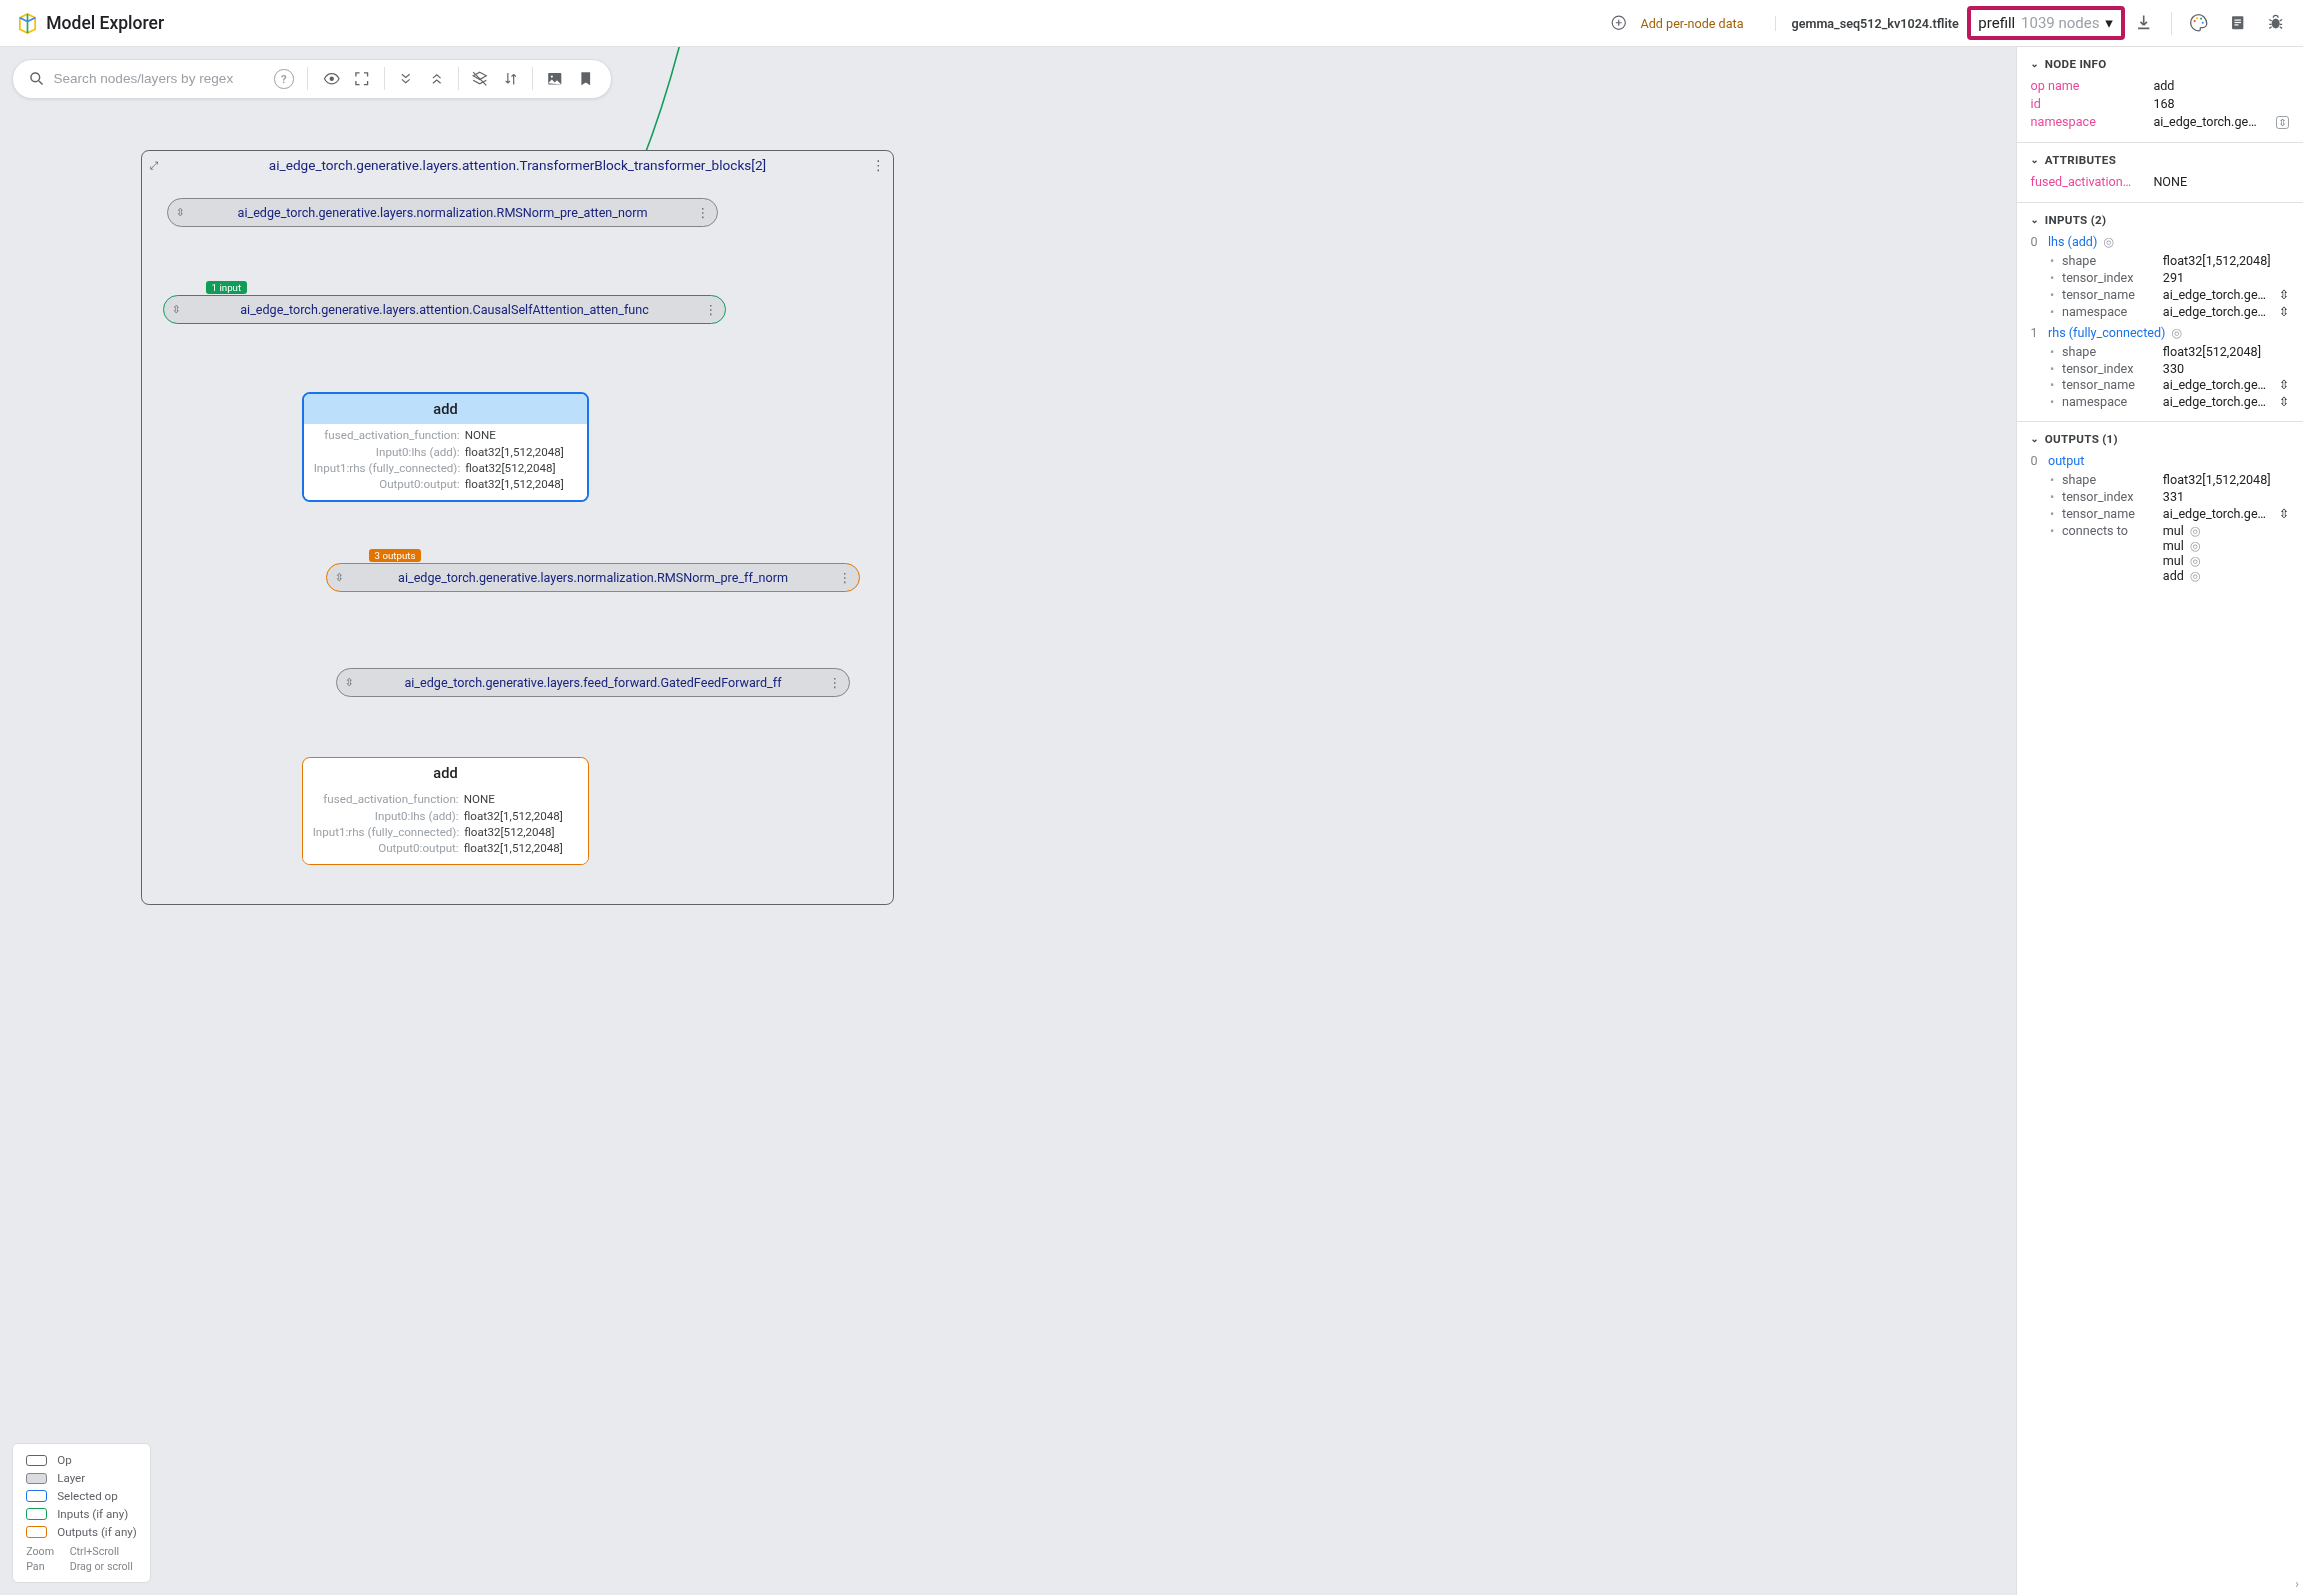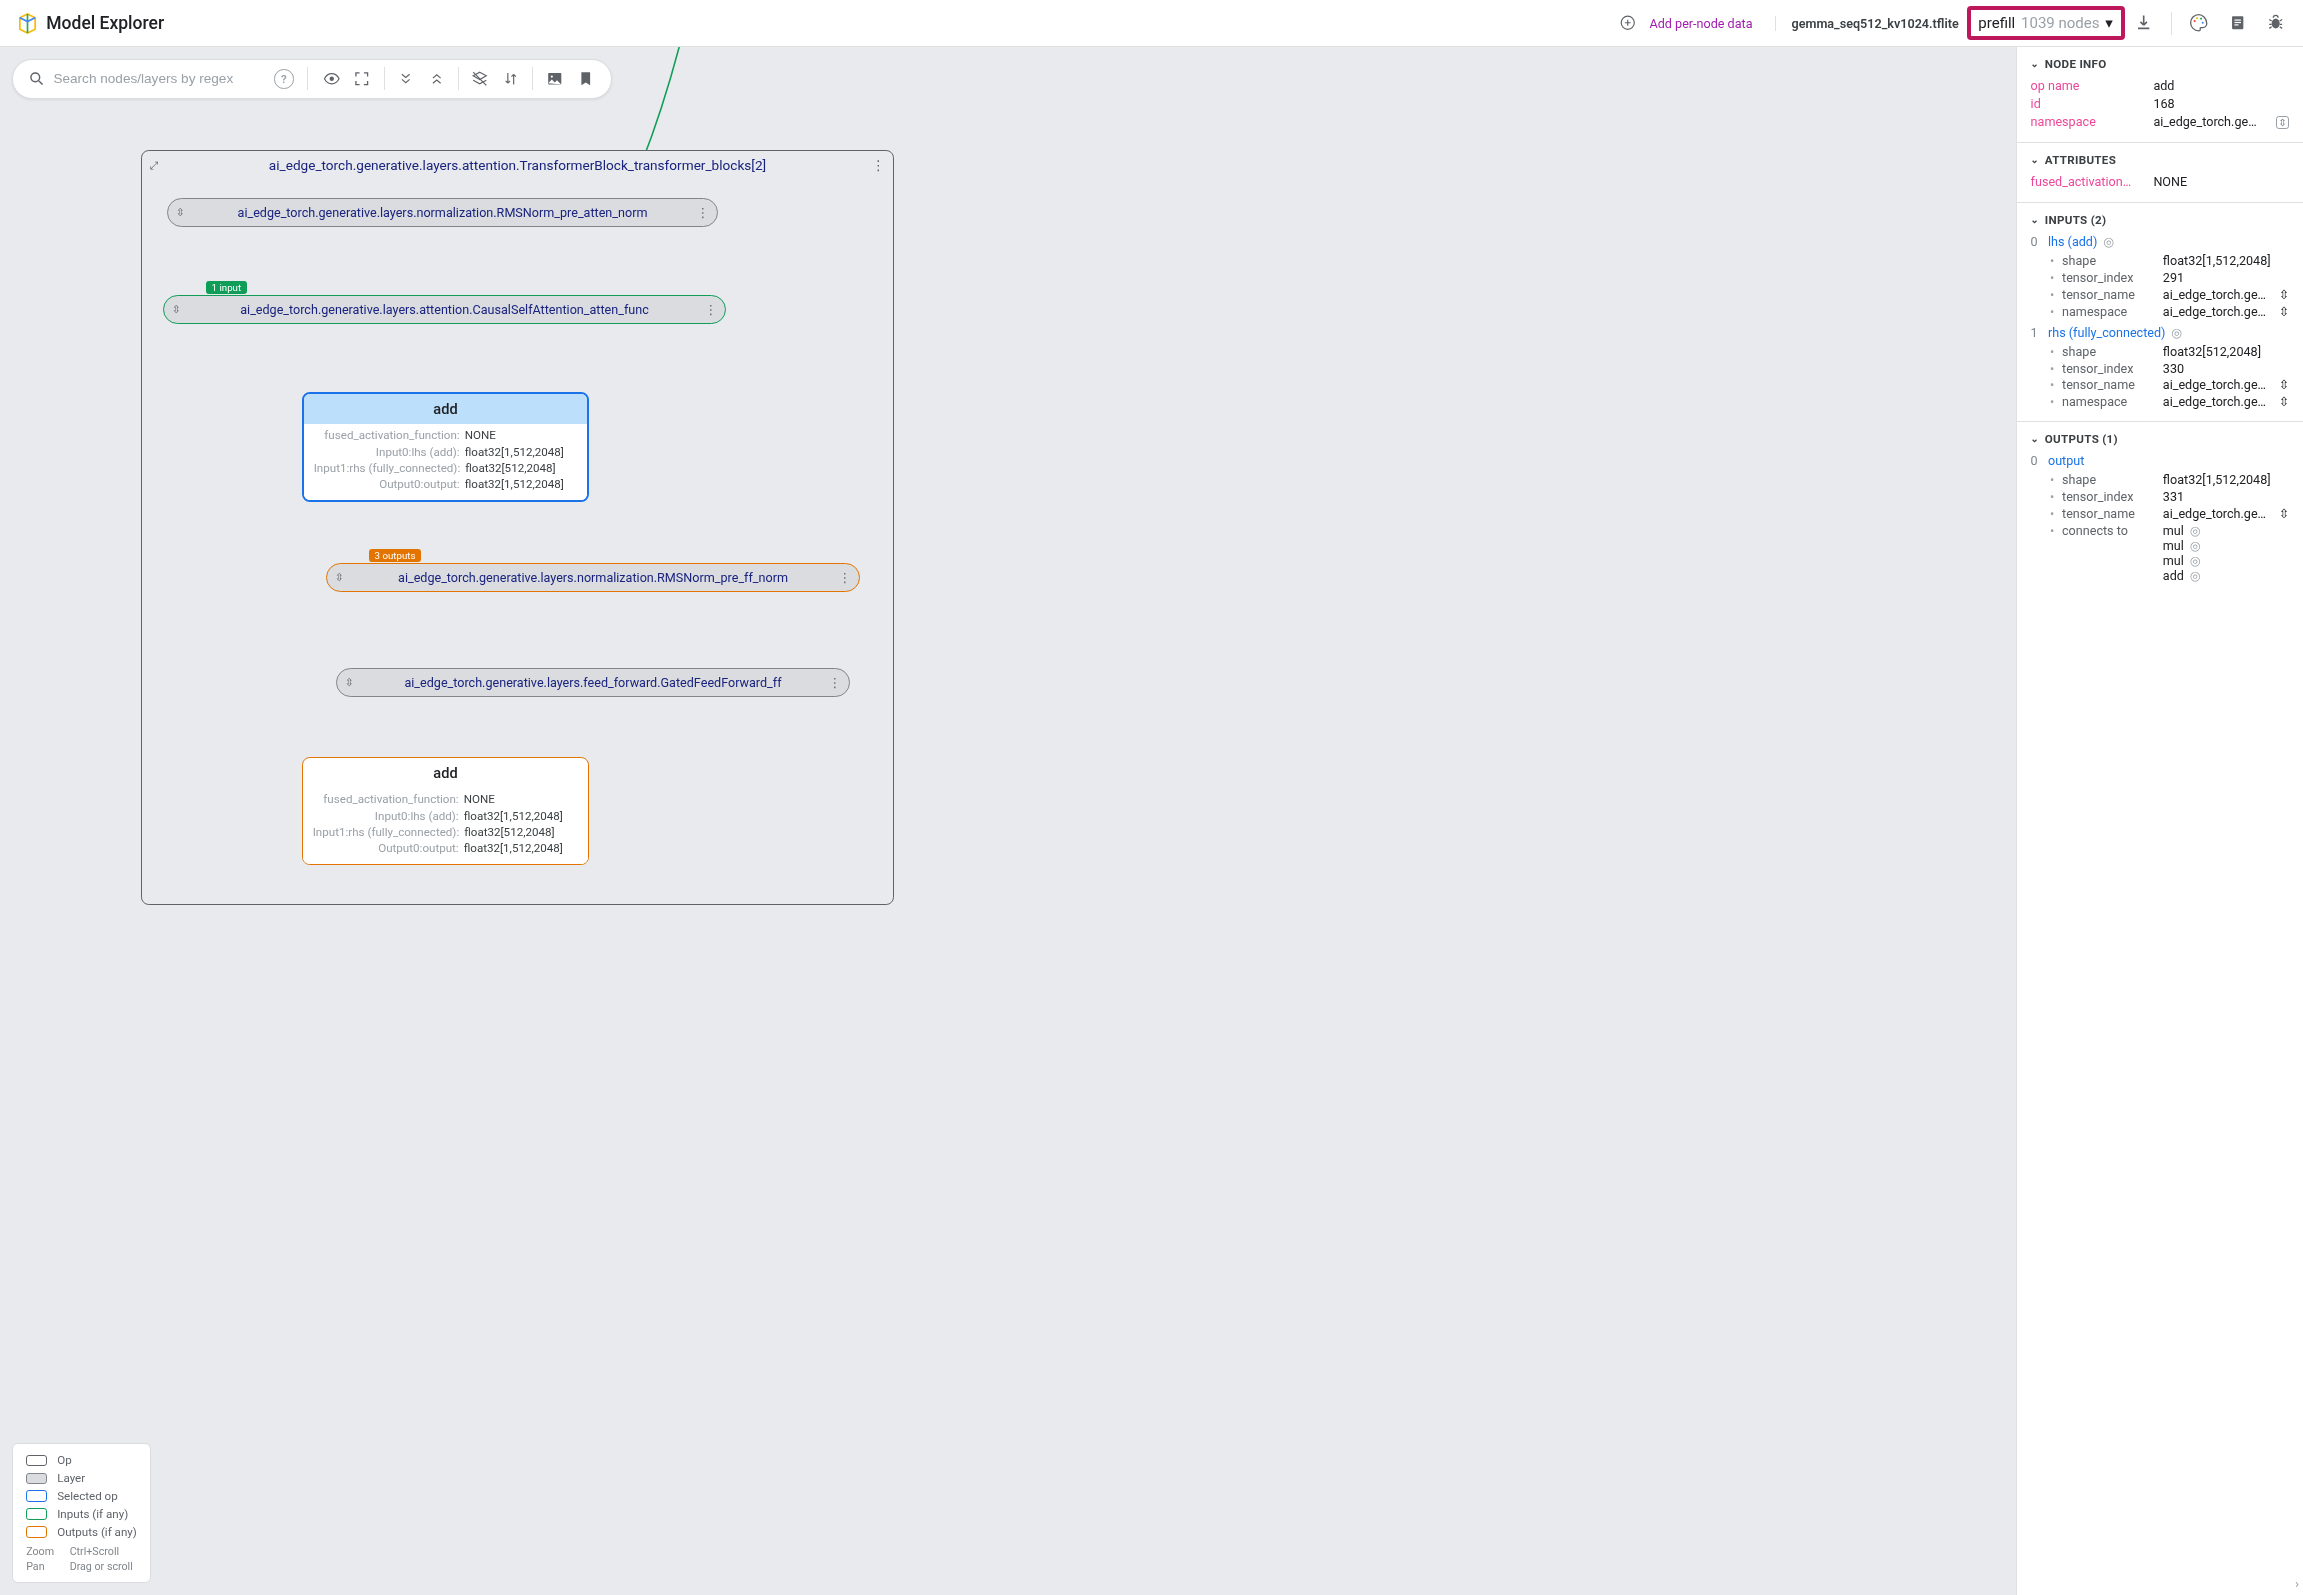--- a/index.html
+++ b/index.html
@@ -4,22 +4,22 @@
   <style>
     * { box-sizing: border-box; margin: 0; padding: 0; }
     body { font-family: -apple-system, BlinkMacSystemFont, "Segoe UI", Roboto, sans-serif; font-size: 13.6px; color: #202124; background: #fff; overflow: hidden; }
     
     
     .header { height: 47px; display: flex; align-items: center; padding: 0 15.5px; border-bottom: 1px solid #e0e0e0; background: #fff; }
     .logo { display: flex; align-items: center; gap: 7.8px; font-size: 17.5px; font-weight: 500; }
     .logo-icon { width: 23px; height: 23px; }
     .header-spacer { flex: 1; }
     .header-actions { display: flex; align-items: center; gap: 7.8px; font-size: 12.6px; }
-    .header-btn { display: flex; align-items: center; gap: 13px; padding: 5.8px 9.7px; border-radius: 3.9px; cursor: pointer; color: #a21caf; }
-    .model-label { font-weight: 600; color: #3c4043; padding-left: 15.5px; border-left: 1px solid #e0e0e0; margin-left: 5px; }
+    .header-btn { display: flex; align-items: center; gap: 13px; padding: 5.8px 9.7px; border-radius: 3.9px; cursor: pointer; color: #a16207; }
+    .model-label { font-weight: 600; color: #3c4043; padding-left: 15.5px; border-left: 1px solid #e0e0e0; margin-left: 14px; }
     .model-select { display: inline-flex; align-items: center; gap: 5.8px; border: 4px solid #be185d; border-radius: 3.9px; padding: 3.9px 7.8px; font-size: 15px; cursor: pointer; }
     .model-select .count { color: #9aa0a6; }
     .header-icons { display: flex; align-items: center; gap: 15.5px; padding-left: 15.5px; border-left: 1px solid #e0e0e0; margin-left: 7.8px; }
     .header-icon-btn { width: 23px; height: 23px; display: flex; align-items: center; justify-content: center; cursor: pointer; color: #5f6368; }
     
     
     .main { display: flex; height: calc(100vh - 47px); }
     .canvas-area { flex: 1; position: relative; background: #e8eaed; overflow: hidden; }
     
     

